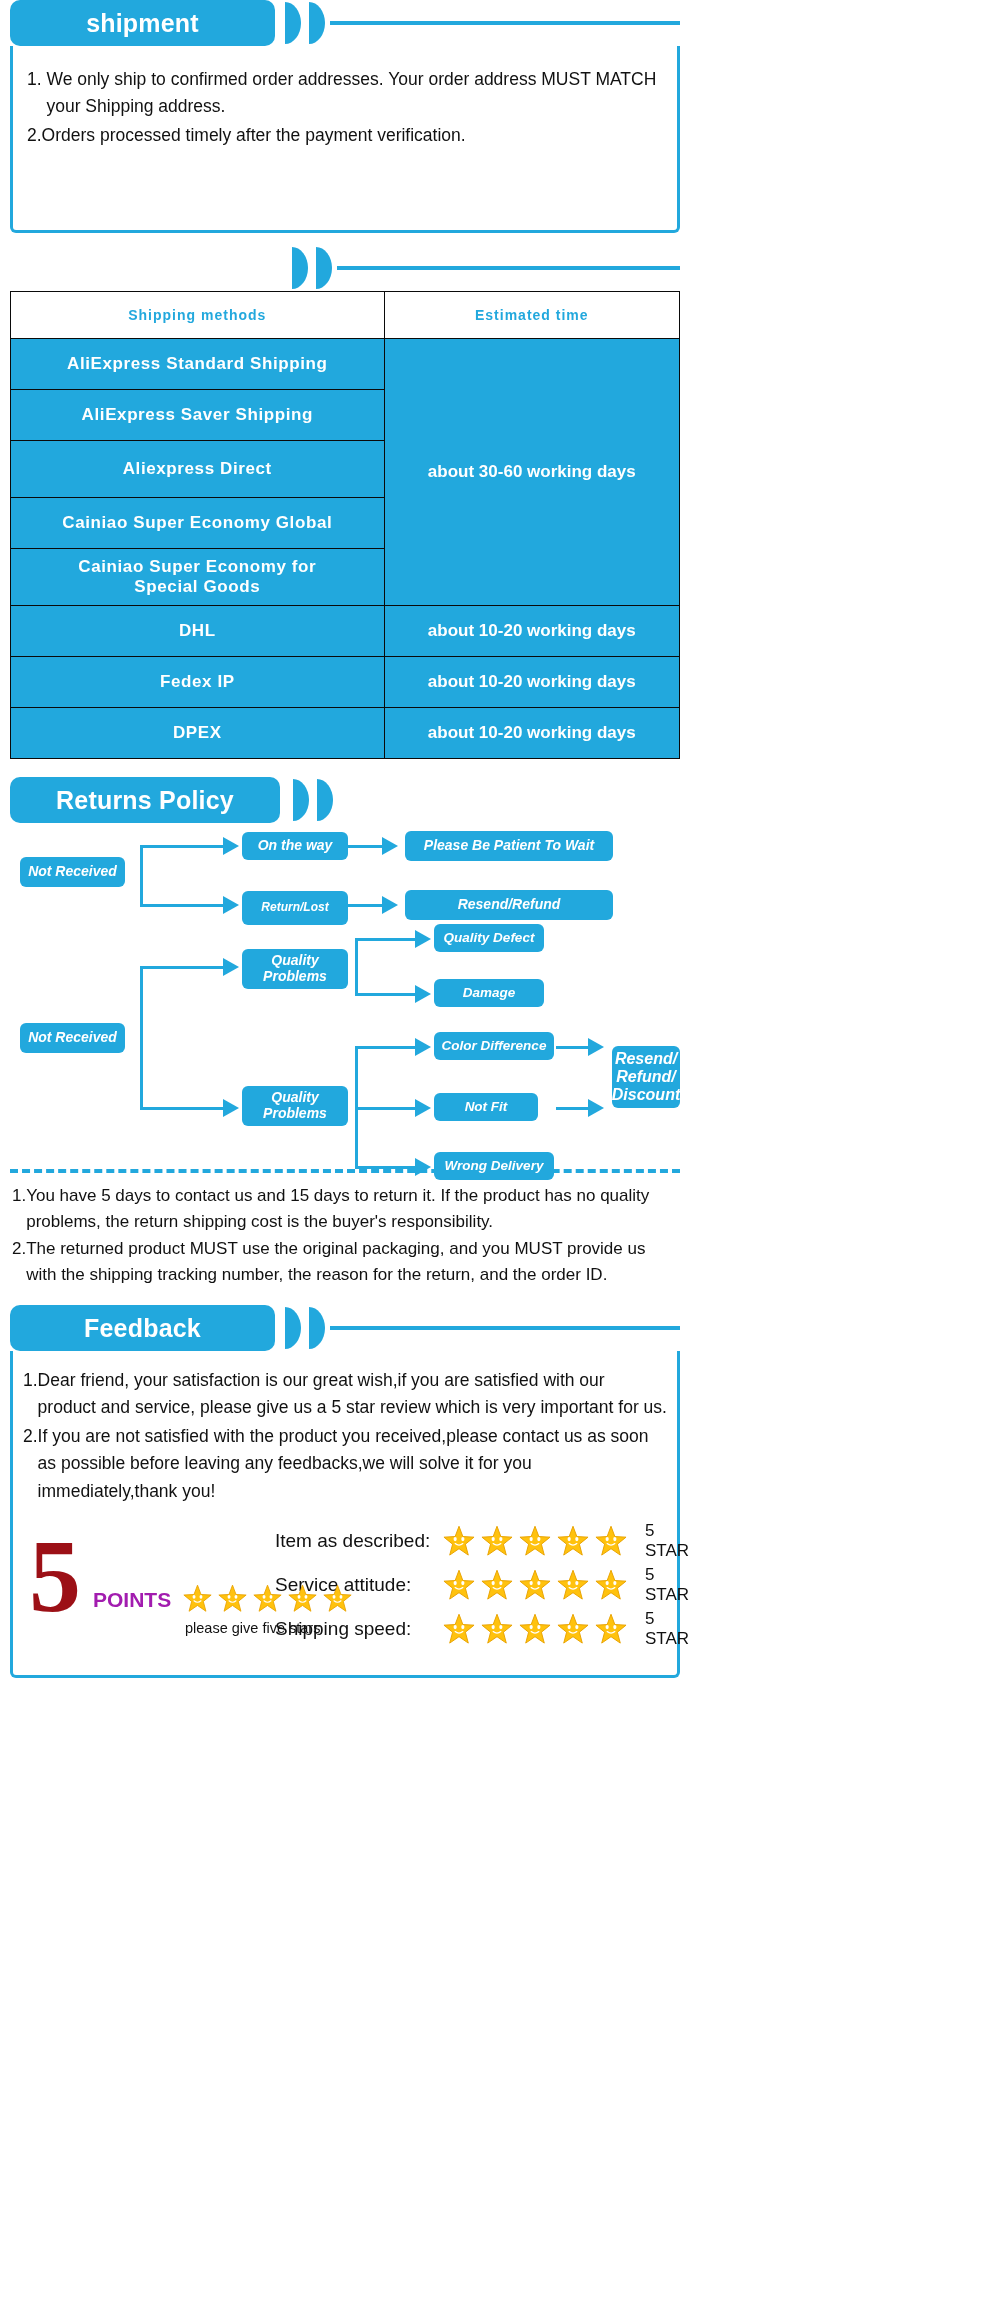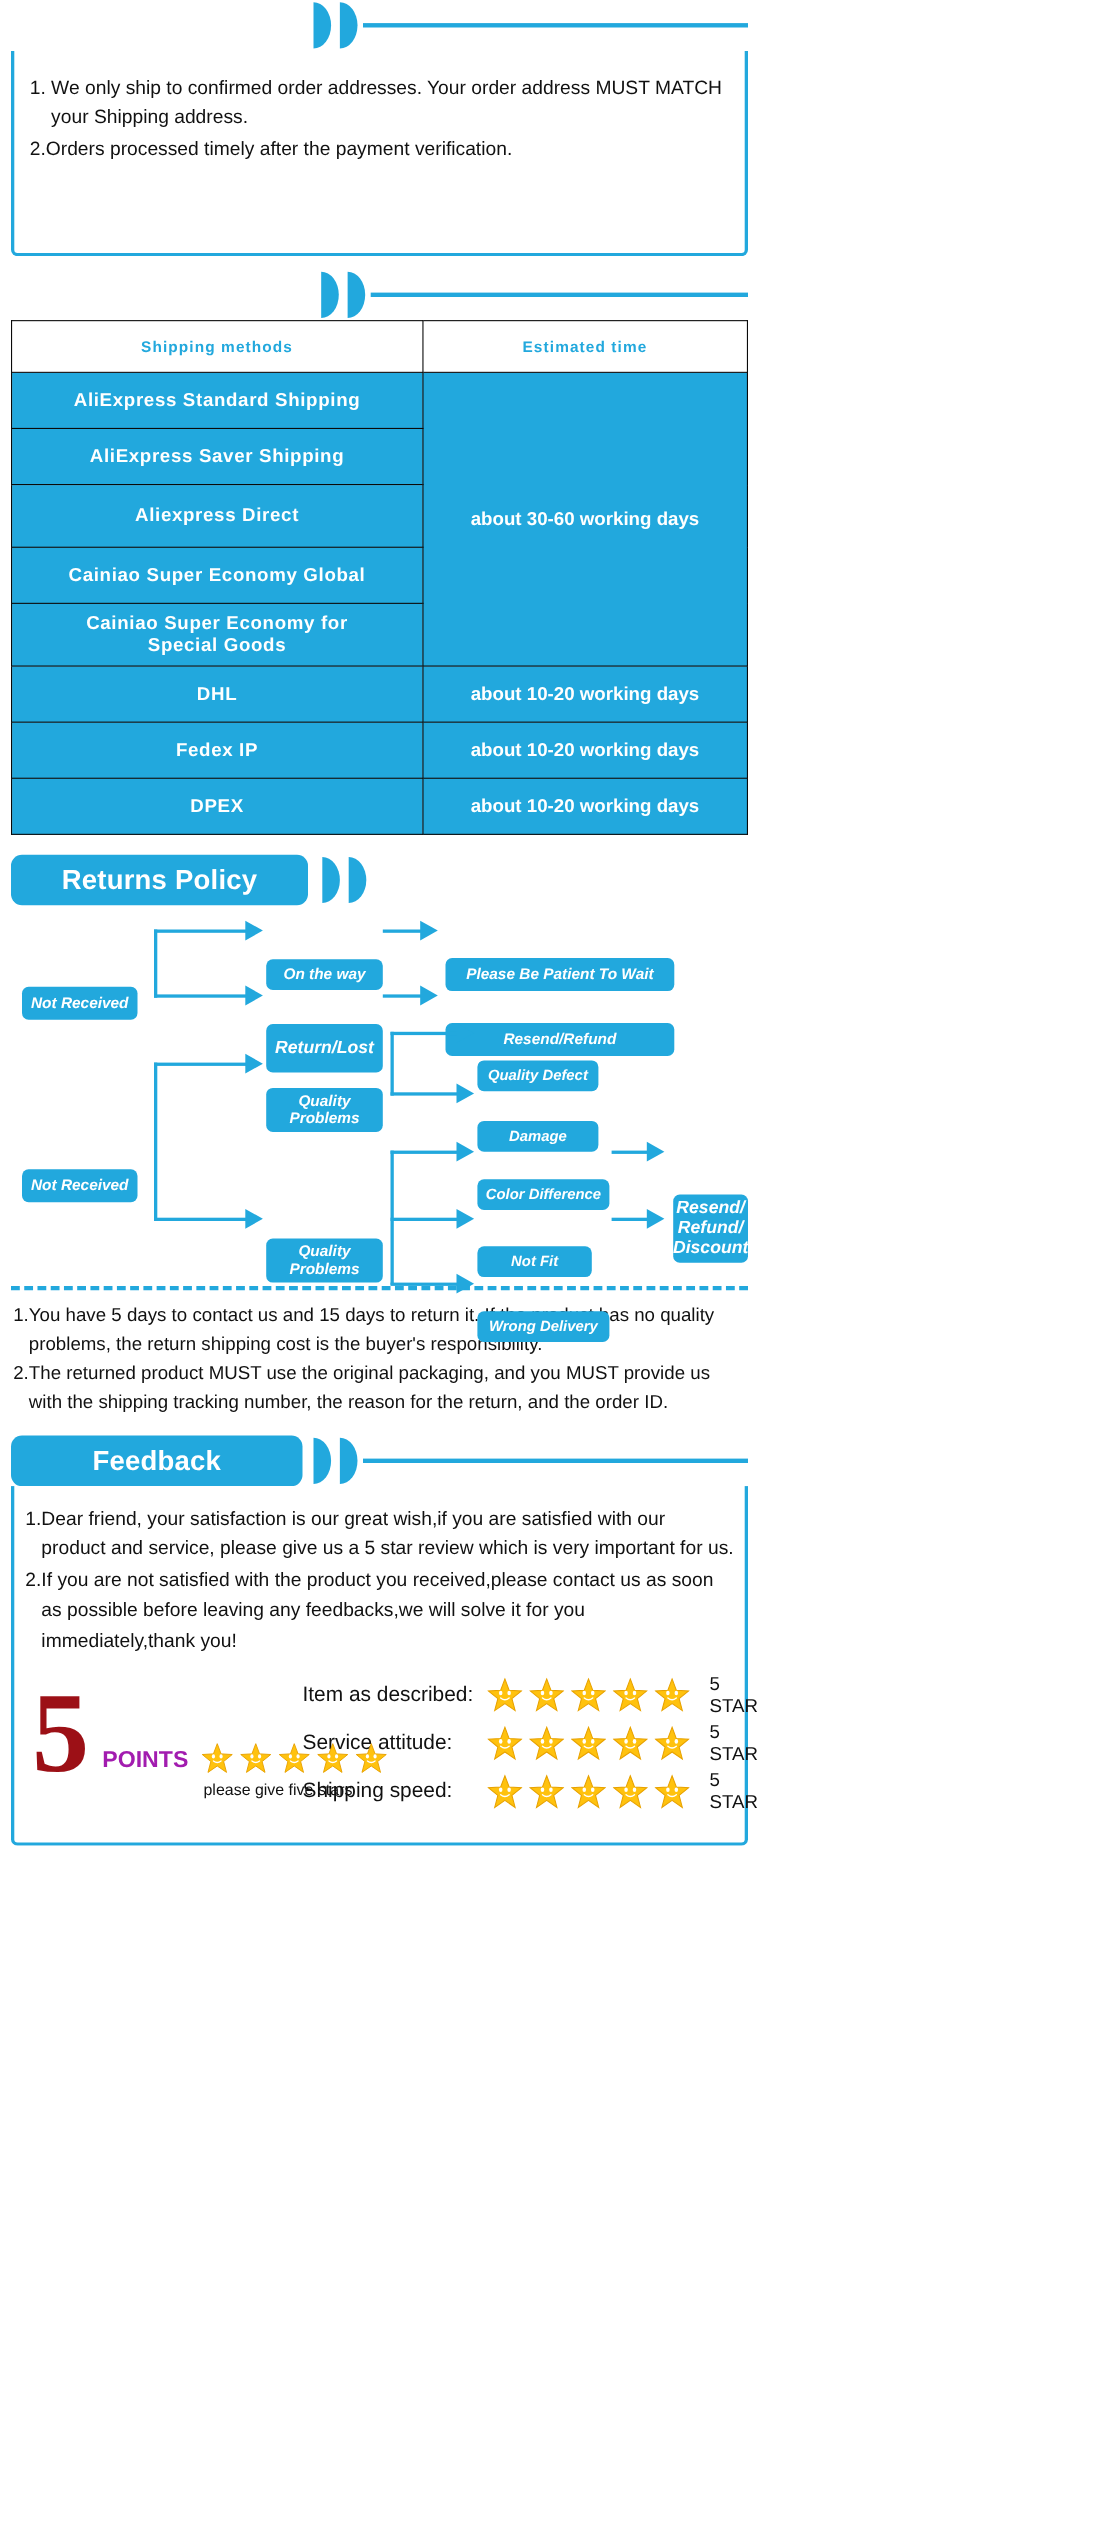--- a/index.html
+++ b/index.html
@@ -75,21 +75,20 @@
 
   
   .flow{position:relative;height:335px;margin:0 10px;}
   .node{
     position:absolute;background:#22a8dd;color:#fff;
     font-style:italic;font-weight:bold;
     border-radius:6px;
     display:flex;align-items:center;justify-content:center;
     text-align:center;box-sizing:border-box;
     line-height:1.12;
-    margin-top:40px;
   }
   .ln{position:absolute;background:#22a8dd;}
   .ln.h{height:3px;}
   .ln.v{width:3px;}
   .arrow{
     position:absolute;width:0;height:0;
     border-top:9px solid transparent;
     border-bottom:9px solid transparent;
     border-left:16px solid #22a8dd;
   }
@@ -132,20 +131,23 @@
   .rstars{white-space:nowrap;flex:0 0 auto;}
   .rsuffix{font-size:17px;color:#111;margin-left:12px;}
   .star{display:inline-block;margin-right:6px;vertical-align:middle;}
 </style>
 </head>
 <body>
 
 <div class="page">
 
   <div class="sec-head">
+    <div class="pill" style="min-width:265px;">
+      <span>shipment</span>
+    </div>
     <div class="dshape" style="left:285px;"></div>
     <div class="dshape" style="left:309px;"></div>
     <div class="headrule" style="left:330px;right:10px;"></div>
   </div>
   <div class="panel" style="height:187px;">
     <ul class="txtlist">
       <li>
         <span class="num">1. </span>
         <span class="body">We only ship to confirmed order addresses. Your order address MUST MATCH your Shipping address.</span>
       </li>
@@ -213,21 +215,21 @@
 
   <div class="flow" style="height:110px;">
     <div class="node" style="left:10px;top:34px;width:105px;height:30px;font-size:14px;">Not Received</div>
     <div class="ln v" style="left:130px;top:22px;height:62px;"></div>
     <div class="ln h" style="left:130px;top:22px;width:85px;"></div>
     <div class="ln h" style="left:130px;top:81px;width:85px;"></div>
     <div class="arrow" style="left:213px;top:14px;"></div>
     <div class="arrow" style="left:213px;top:73px;"></div>
 
     <div class="node" style="left:232px;top:9px;width:106px;height:28px;font-size:14px;">On the way</div>
-    <div class="node" style="left:232px;top:68px;width:106px;height:44px;font-size:16px;">Return/Lost</div>
+    <div class="node" style="left:232px;top:68px;width:106px;height:34px;font-size:12px;">Return/Lost</div>
 
     <div class="ln h" style="left:338px;top:22px;width:44px;"></div>
     <div class="ln h" style="left:338px;top:81px;width:44px;"></div>
     <div class="arrow" style="left:372px;top:14px;"></div>
     <div class="arrow" style="left:372px;top:73px;"></div>
 
     <div class="node" style="left:395px;top:8px;width:208px;height:30px;font-size:14px;">Please Be Patient To Wait</div>
     <div class="node" style="left:395px;top:67px;width:208px;height:30px;font-size:14px;">Resend/Refund</div>
   </div>
 

